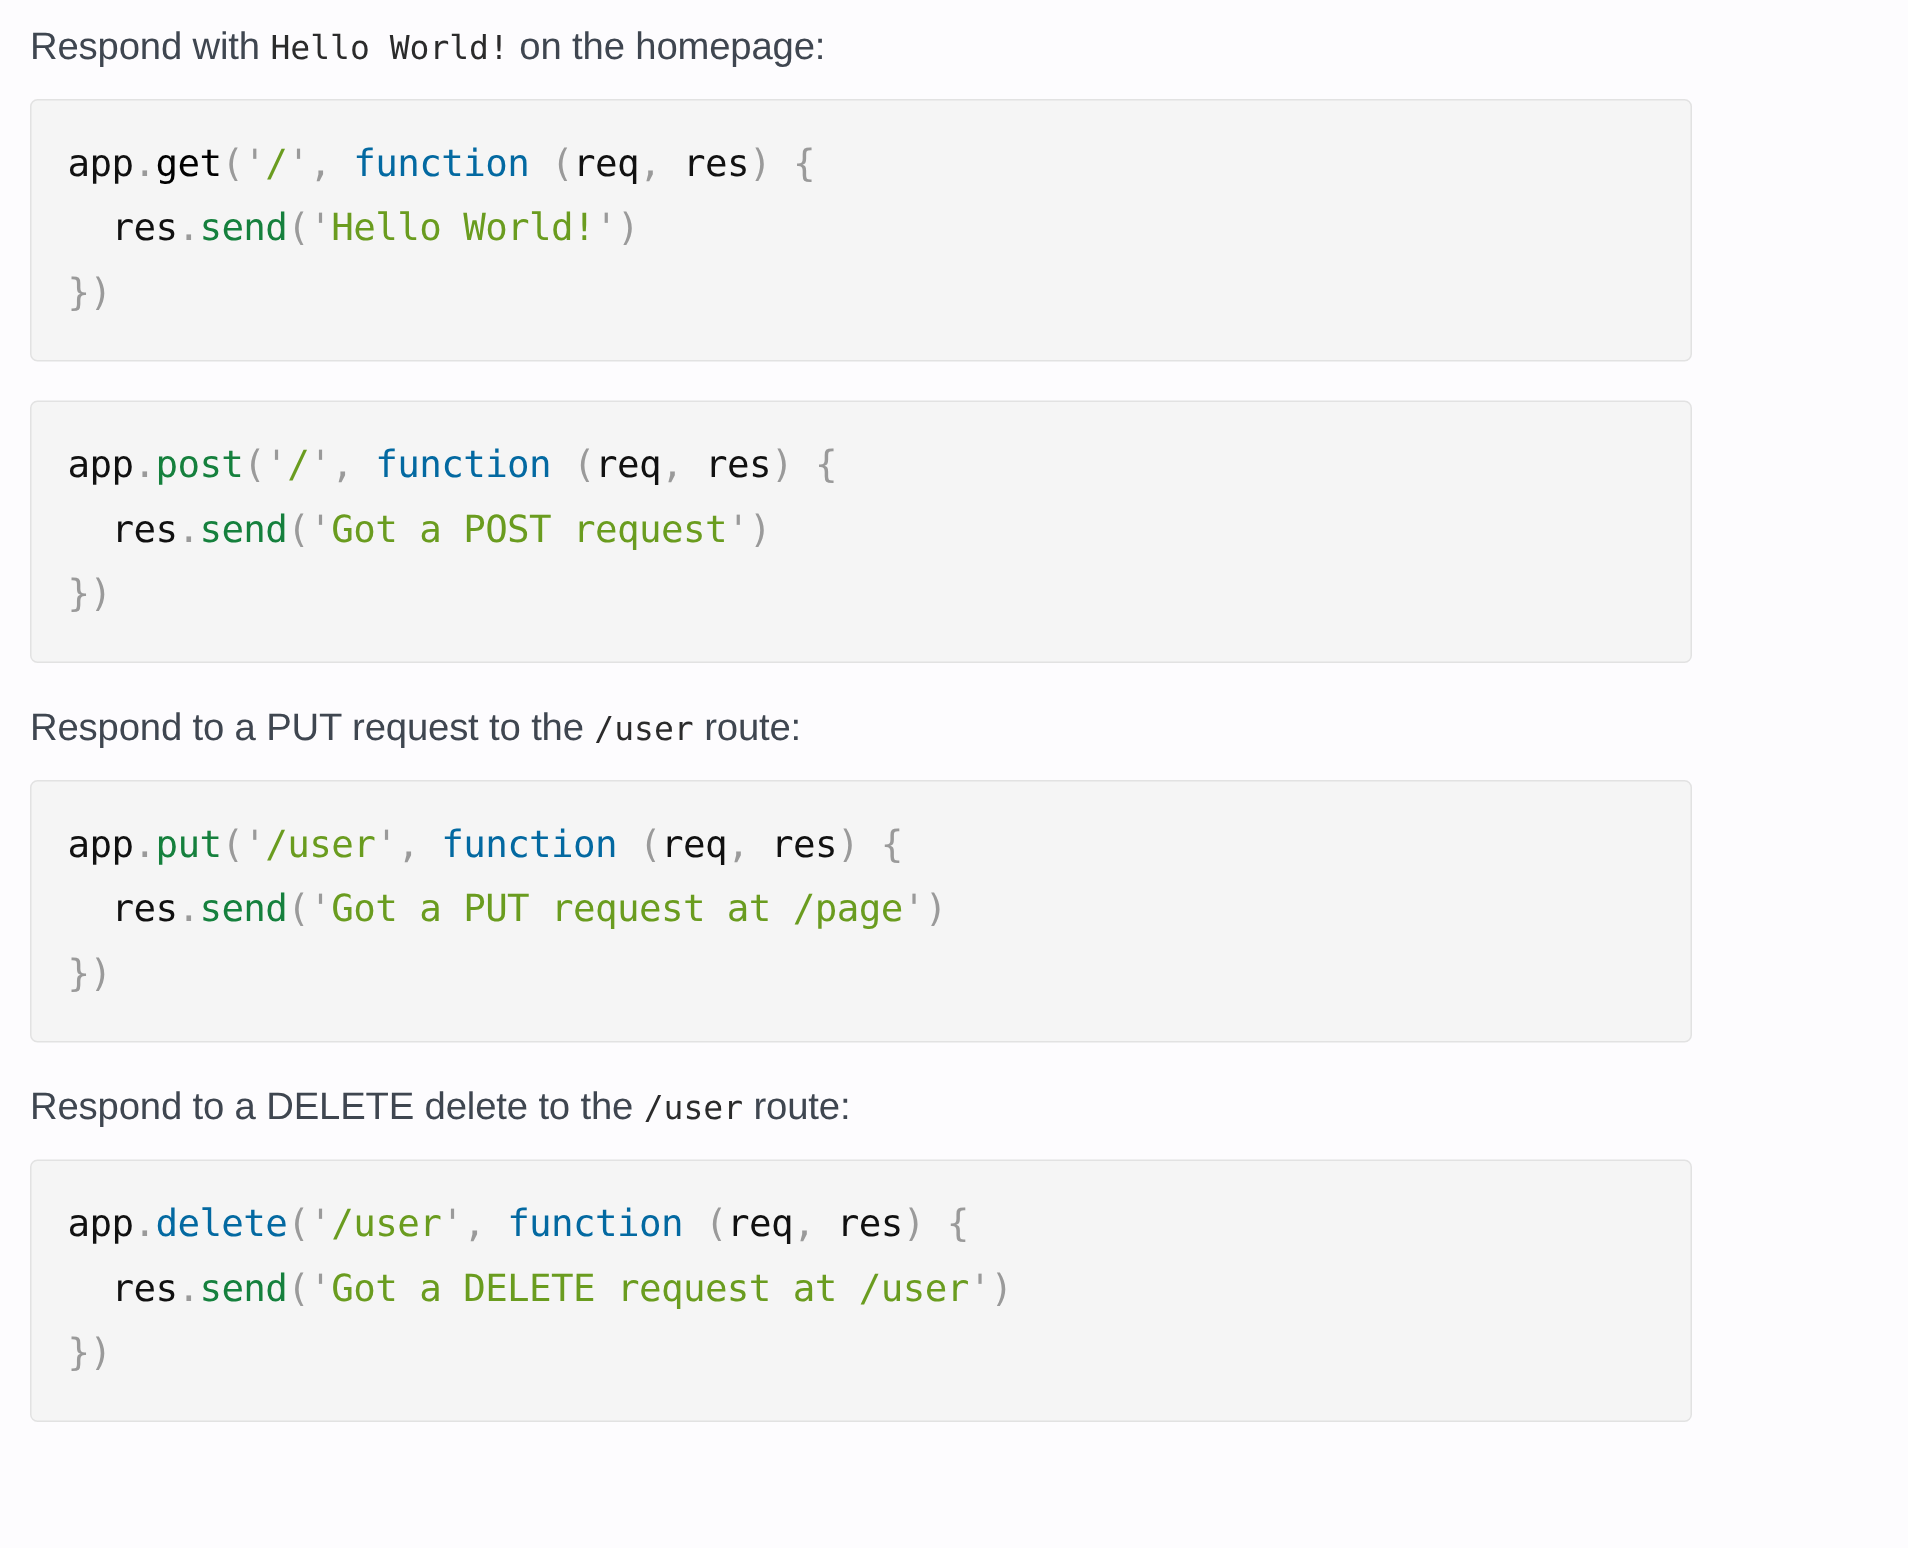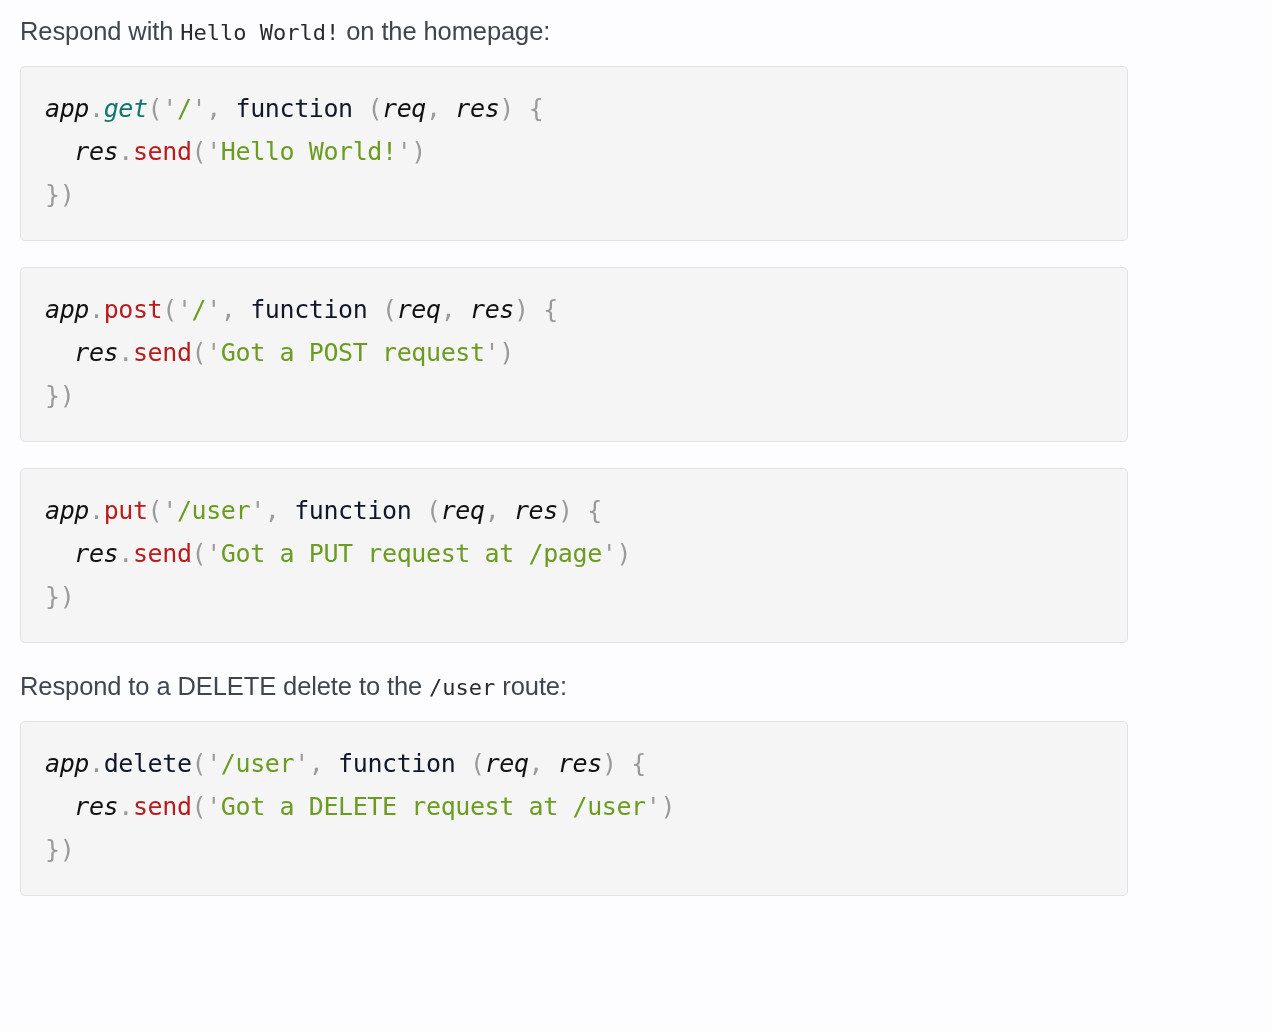--- a/index.html
+++ b/index.html
@@ -55,25 +55,25 @@
     font-family: "DejaVu Sans Mono", monospace;
     font-size: 25px;
     line-height: 1.72;
     color: #111111;
     white-space: pre;
     overflow: visible;
     letter-spacing: -0.4px;
   }
 
   
-  .t-plain  { color: #111111; font-style: italic; }
+  .t-plain  { color: #111111; }
   .t-punc   { color: #9a9a9a; }
-  .t-kw     { color: #0f172a; }
-  .t-fn     { color: #0f766e; font-style: italic; }
-  .t-prop   { color: #b91c1c; }
+  .t-kw     { color: #0369a1; }
+  .t-fn     { color: #000000; }
+  .t-prop   { color: #15803d; }
   .t-str    { color: #6a9c1f; }
   .t-strq   { color: #9a9a9a; }
 
   
   .block:last-child .codeblock { margin-bottom: 16px; }
 </style>
 </head>
 <body>
 
 <div class="page">
@@ -87,20 +87,21 @@
         </div>
       </div>
       <div class="block">
         <div class="codeblock">
           <pre><span><span class="t-plain">app</span><span class="t-punc">.</span><span class="t-prop">post</span><span class="t-punc">(</span><span class="t-strq">'</span><span class="t-str">/</span><span class="t-strq">'</span><span class="t-punc">,</span><span class="t-plain"> </span><span class="t-kw">function</span><span class="t-plain"> </span><span class="t-punc">(</span><span class="t-plain">req</span><span class="t-punc">,</span><span class="t-plain"> </span><span class="t-plain">res</span><span class="t-punc">)</span><span class="t-plain"> </span><span class="t-punc">{</span></span>
 <span><span class="t-plain">  </span><span class="t-plain">res</span><span class="t-punc">.</span><span class="t-prop">send</span><span class="t-punc">(</span><span class="t-strq">'</span><span class="t-str">Got a POST request</span><span class="t-strq">'</span><span class="t-punc">)</span></span>
 <span><span class="t-punc">}</span><span class="t-punc">)</span></span></pre>
         </div>
       </div>
       <div class="block">
+        <p class="para"><span>Respond to a PUT request to the </span><code class="ic">/user</code><span> route:</span></p>
         <div class="codeblock">
           <pre><span><span class="t-plain">app</span><span class="t-punc">.</span><span class="t-prop">put</span><span class="t-punc">(</span><span class="t-strq">'</span><span class="t-str">/user</span><span class="t-strq">'</span><span class="t-punc">,</span><span class="t-plain"> </span><span class="t-kw">function</span><span class="t-plain"> </span><span class="t-punc">(</span><span class="t-plain">req</span><span class="t-punc">,</span><span class="t-plain"> </span><span class="t-plain">res</span><span class="t-punc">)</span><span class="t-plain"> </span><span class="t-punc">{</span></span>
 <span><span class="t-plain">  </span><span class="t-plain">res</span><span class="t-punc">.</span><span class="t-prop">send</span><span class="t-punc">(</span><span class="t-strq">'</span><span class="t-str">Got a PUT request at /page</span><span class="t-strq">'</span><span class="t-punc">)</span></span>
 <span><span class="t-punc">}</span><span class="t-punc">)</span></span></pre>
         </div>
       </div>
       <div class="block">
         <p class="para"><span>Respond to a DELETE delete to the </span><code class="ic">/user</code><span> route:</span></p>
         <div class="codeblock">
           <pre><span><span class="t-plain">app</span><span class="t-punc">.</span><span class="t-kw">delete</span><span class="t-punc">(</span><span class="t-strq">'</span><span class="t-str">/user</span><span class="t-strq">'</span><span class="t-punc">,</span><span class="t-plain"> </span><span class="t-kw">function</span><span class="t-plain"> </span><span class="t-punc">(</span><span class="t-plain">req</span><span class="t-punc">,</span><span class="t-plain"> </span><span class="t-plain">res</span><span class="t-punc">)</span><span class="t-plain"> </span><span class="t-punc">{</span></span>

